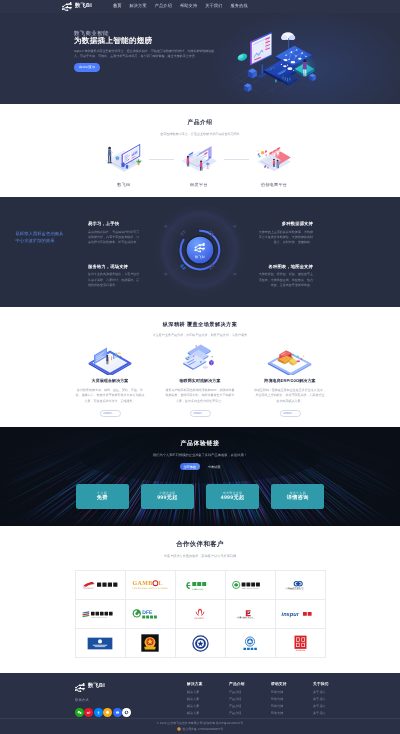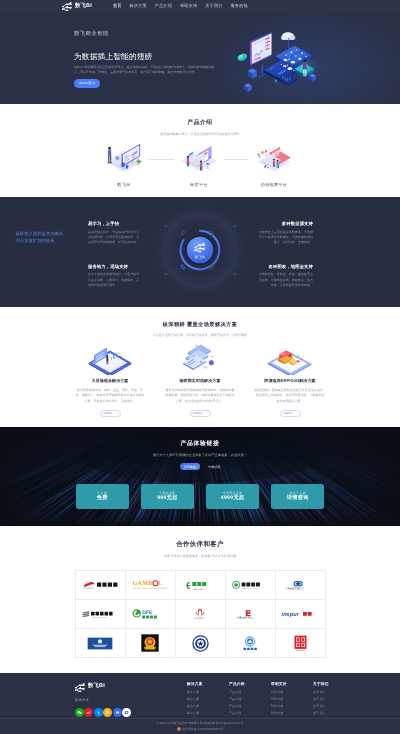--- a/index.html
+++ b/index.html
@@ -15,21 +15,21 @@
 .logo-text{font-size:5.4px;color:#fff;font-weight:700;letter-spacing:0.2px;line-height:1;}
 .nav-items{display:flex;align-items:center;margin-left:21px;gap:8.1px;}
 .nav-item{font-size:4.2px;color:#C9CEDC;line-height:1;white-space:nowrap;letter-spacing:0.1px;}
 .nav-item.active{color:#fff;}
 
 
 .hero{position:absolute;top:12.5px;left:0;width:400px;height:91px;background:#2A3046;overflow:hidden;}
 .hero-glow{position:absolute;right:-20px;top:-10px;width:220px;height:130px;background:radial-gradient(ellipse at 50% 50%, rgba(56,92,180,0.30) 0%, rgba(42,48,70,0) 65%);}
 .hero-inner{position:absolute;left:74px;top:19px;width:152px;}
 .hero-eyebrow{font-size:5.4px;color:#C6CBDA;letter-spacing:0.4px;line-height:1;}
-.hero-title{font-size:7.6px;color:#fff;font-weight:400;letter-spacing:0.25px;margin-top:16px;line-height:1;}
+.hero-title{font-size:7.6px;color:#fff;font-weight:700;letter-spacing:0.25px;margin-top:0;line-height:1;}
 .hero-desc{font-size:3.0px;color:#969DB3;line-height:1.8;margin-top:4.5px;width:144px;letter-spacing:0.02px;}
 .hero-btn{margin-top:3.5px;width:26px;height:8.6px;border-radius:4.3px;background:#4D7CFE;color:#fff;font-size:3.4px;display:flex;align-items:center;justify-content:center;letter-spacing:0.2px;}
 .hero-art{position:absolute;left:234px;top:16px;width:88px;height:72px;}
 
 
 .products{position:absolute;top:103.5px;left:0;width:400px;height:93.5px;background:#fff;}
 .sec-title{text-align:center;font-size:5.8px;font-weight:700;color:#2B3045;letter-spacing:0.4px;line-height:1;}
 .sec-sub{text-align:center;font-size:3.0px;color:#9498A8;margin-top:5px;letter-spacing:0.05px;line-height:1;}
 .prod-row{position:absolute;top:38px;left:103px;width:192px;display:flex;align-items:flex-start;justify-content:space-between;}
 .prod-item{width:42px;display:flex;flex-direction:column;align-items:center;}

